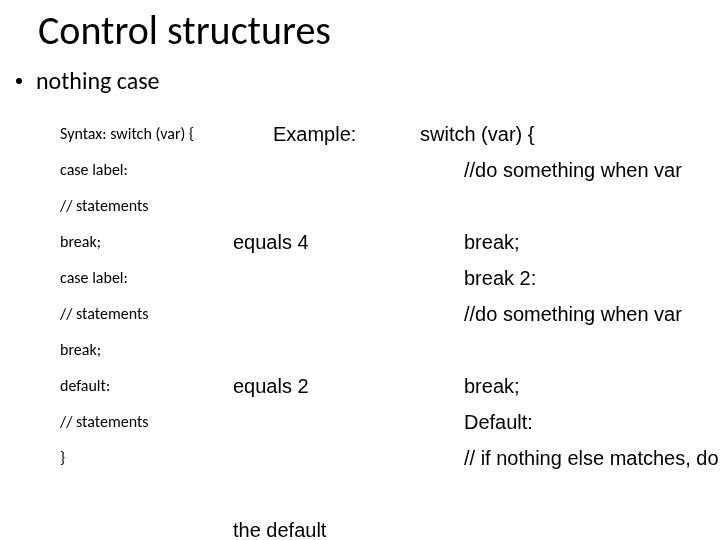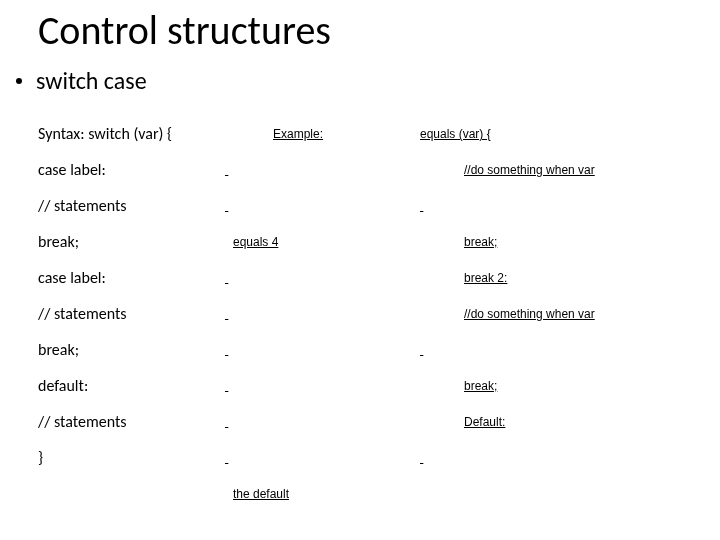--- a/index.html
+++ b/index.html
@@ -47,53 +47,52 @@
     position: absolute;
     top: 116px;
     left: 0;
     right: 0;
     bottom: 0;
     display: flex;
   }
   .col {
     box-sizing: border-box;
   }
-  .col-left   { width: 225px; padding-left: 38px; }
+  .col-left   { width: 225px; padding-left: 60px; }
   .col-mid    { width: 195px; }
   .col-right  { width: 300px; }
   .line {
     white-space: pre;
   }
   .col-left .line {
     font-size: 16px;
     line-height: 36px;
     font-family: Calibri, "Segoe UI", Arial, sans-serif;
   }
   .arial { font-family: Arial, Helvetica, sans-serif; }
   .col-mid .line,
   .col-right .line {
-    font-size: 12px;
+    font-size: 20px;
     line-height: 36px;
-    text-decoration: underline;
   }
   .mid-label { padding-left: 48px; }
   .mid-wrap  { padding-left: 8px; }
   .right-top { padding-left: 0px; }
   .right-ind { padding-left: 44px; }
 </style>
 </head>
 <body>
 
 <div class="slide">
 
   <div class="title">Control structures</div>
 
   <div class="bullet-row">
     <span class="bullet-dot"></span>
-    <span>switch case</span>
+    <span>nothing case</span>
   </div>
 
   <div class="columns">
 
     <div class="col col-left">
       <div class="line">Syntax: switch (var) {</div>
       <div class="line">case label:</div>
       <div class="line">// statements</div>
       <div class="line">break;</div>
       <div class="line">case label:</div>
@@ -105,34 +104,36 @@
     </div>
 
     <div class="col col-mid arial">
       <div class="line mid-label">Example:</div>
       <div class="line">&nbsp;</div>
       <div class="line">&nbsp;</div>
       <div class="line mid-wrap">equals 4</div>
       <div class="line">&nbsp;</div>
       <div class="line">&nbsp;</div>
       <div class="line">&nbsp;</div>
+      <div class="line mid-wrap">equals 2</div>
       <div class="line">&nbsp;</div>
       <div class="line">&nbsp;</div>
       <div class="line">&nbsp;</div>
       <div class="line mid-wrap">the default</div>
     </div>
 
     <div class="col col-right arial">
-      <div class="line right-top">equals (var) {</div>
+      <div class="line right-top">switch (var) {</div>
       <div class="line right-ind">//do something when var</div>
       <div class="line">&nbsp;</div>
       <div class="line right-ind">break;</div>
       <div class="line right-ind">break 2:</div>
       <div class="line right-ind">//do something when var</div>
       <div class="line">&nbsp;</div>
       <div class="line right-ind">break;</div>
       <div class="line right-ind">Default:</div>
+      <div class="line right-ind">// if nothing else matches, do</div>
       <div class="line">&nbsp;</div>
 
     </div>
 
   </div>
 </div>
 
 </body></html>

